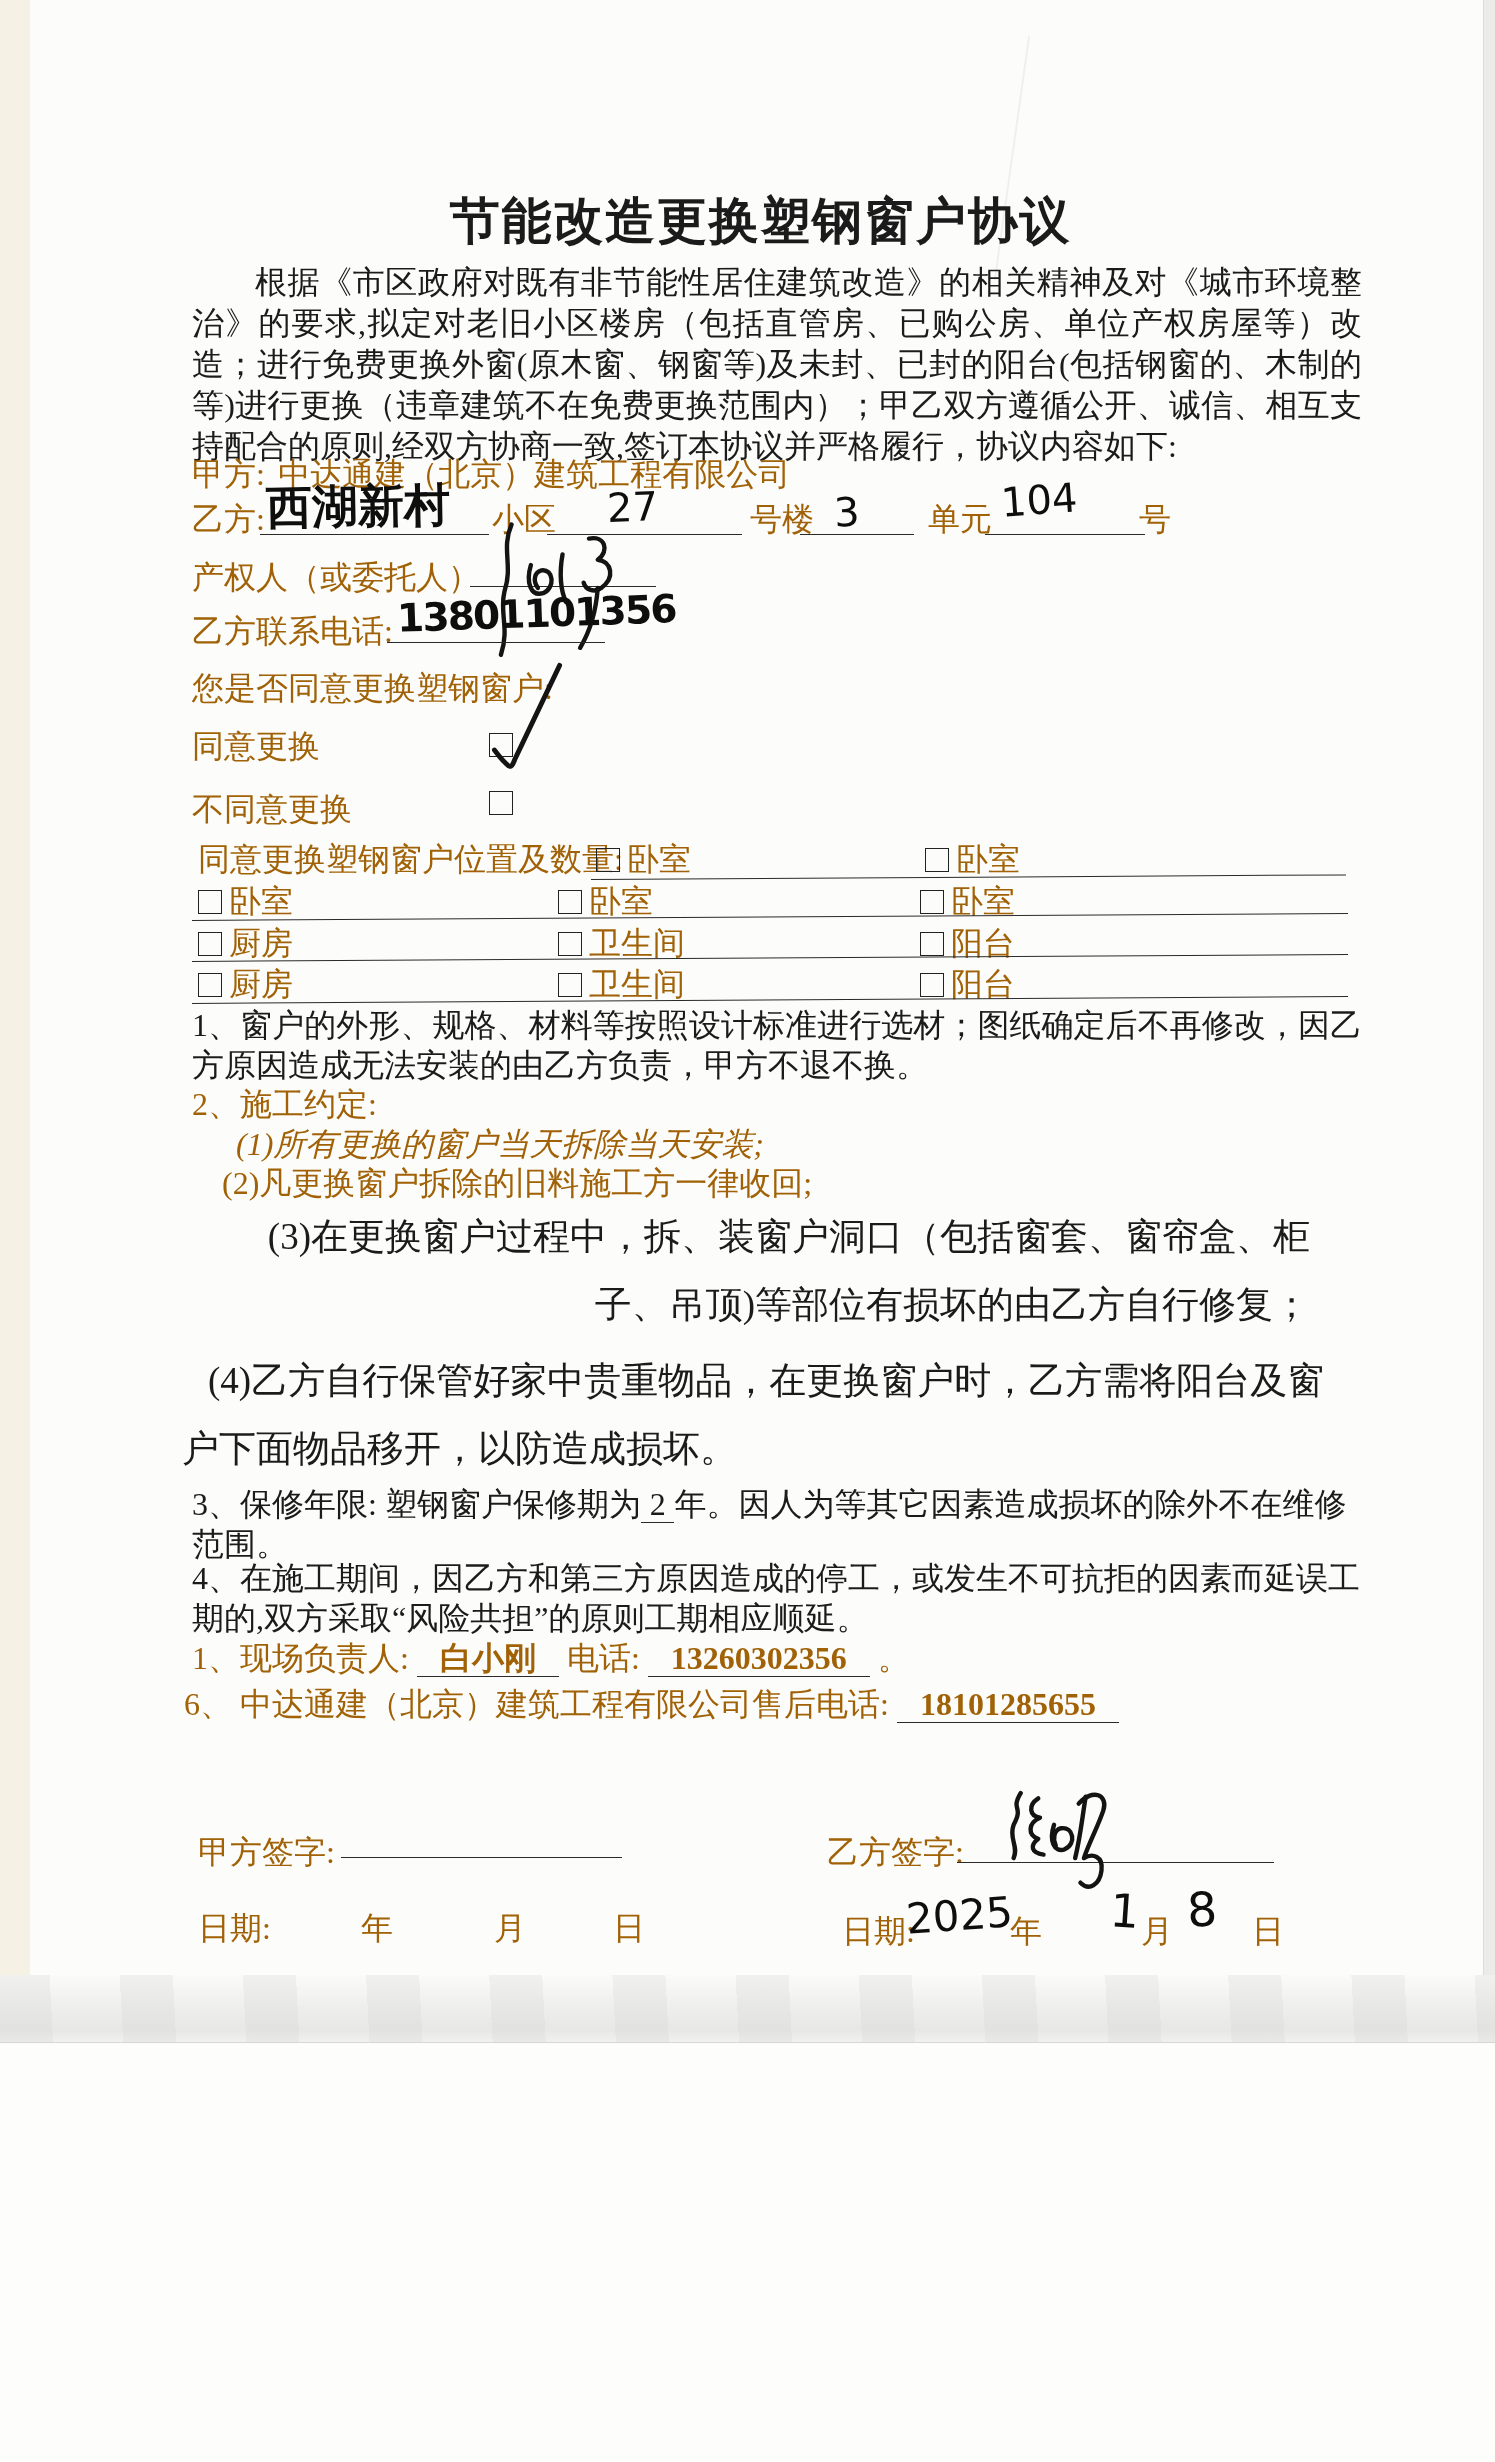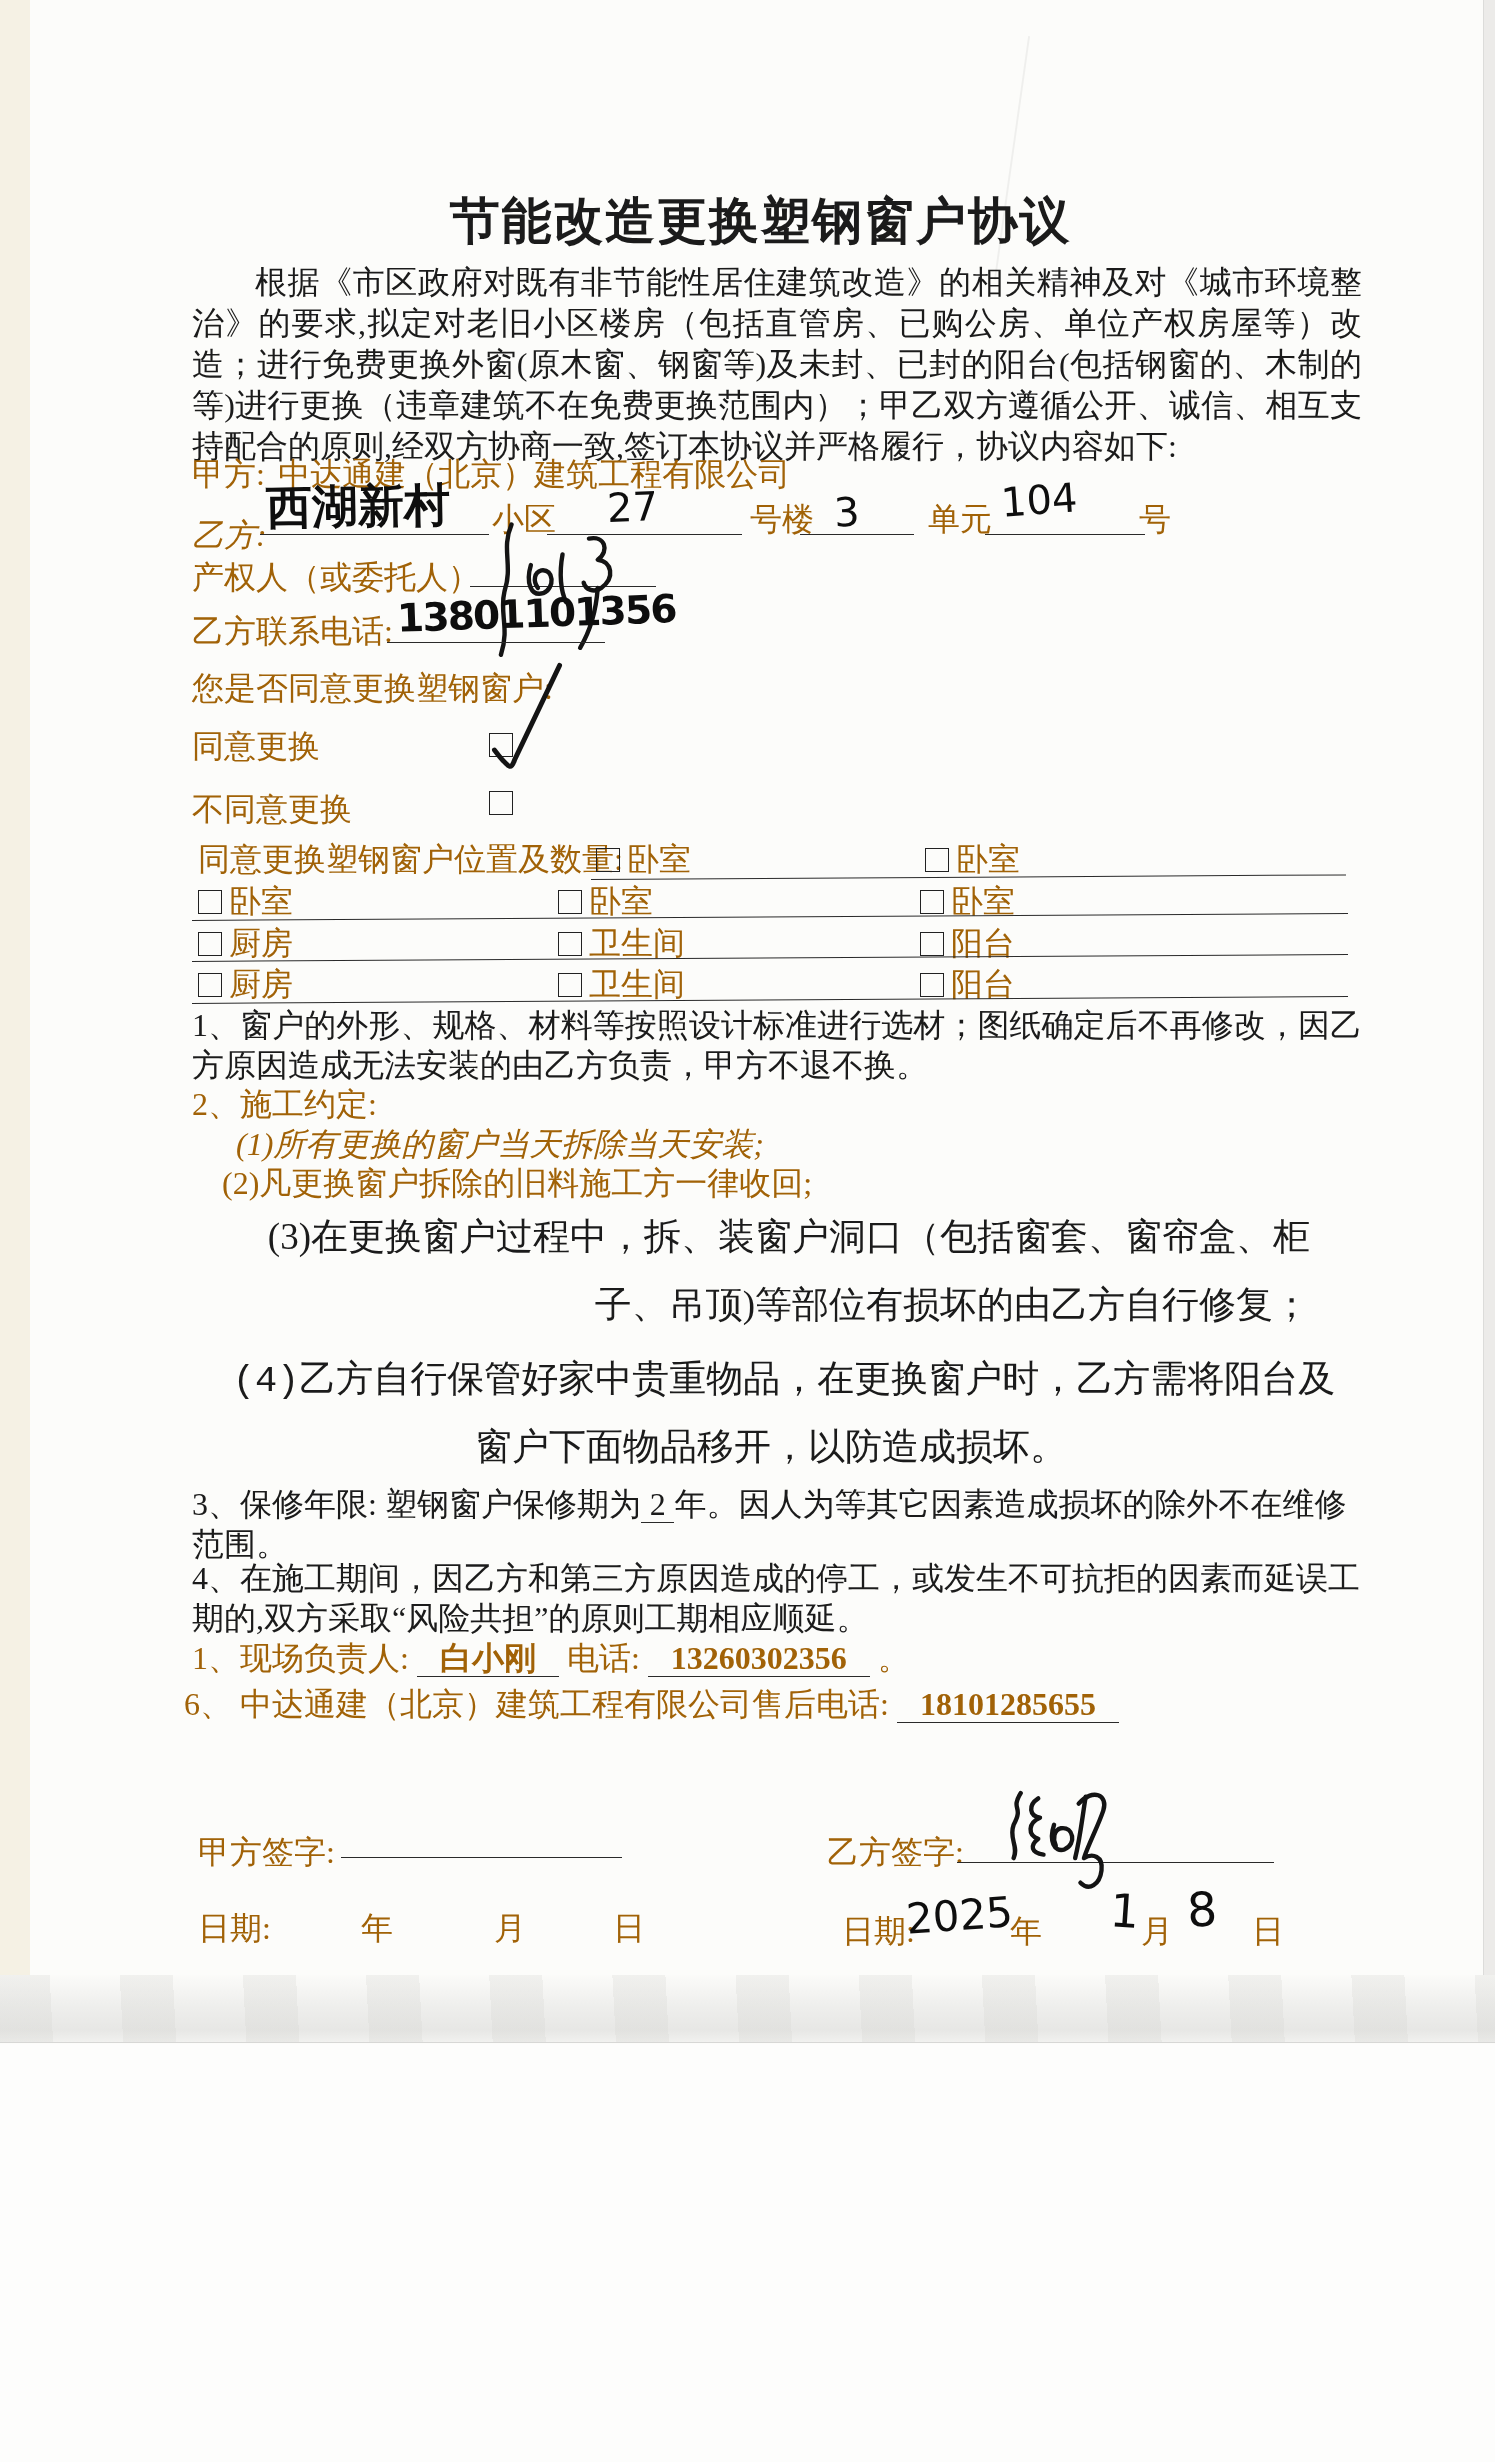--- a/index.html
+++ b/index.html
@@ -39,21 +39,21 @@
 
   <div class="title">节能改造更换塑钢窗户协议</div>
 
   <div class="para" style="left:192px;top:262px;width:1170px;text-indent:63px;">根据《市区政府对既有非节能性居住建筑改造》的相关精神及对《城市环境整治》的要求,拟定对老旧小区楼房（包括直管房、已购公房、单位产权房屋等）改造；进行免费更换外窗(原木窗、钢窗等)及未封、已封的阳台(包括钢窗的、木制的等)进行更换（违章建筑不在免费更换范围内）；甲乙双方遵循公开、诚信、相互支持配合的原则,经双方协商一致,签订本协议并严格履行，协议内容如下:</div>
 
   <div class="t" style="left:192px;top:453px;">
     <span class="lbl">甲方:</span>
     <span>中达通建（北京）建筑工程有限公司</span>
   </div>
 
-  <div class="t" style="left:192px;top:514px;font-style:italic;">乙方:</div>
+  <div class="t" style="left:192px;top:498px;">乙方:</div>
   <div class="hand" style="left:266px;top:476px;font-size:46px;font-weight:bold;transform:rotate(-1deg);">西湖新村</div>
   <div class="t" style="left:492px;top:498px;">小区</div>
   <div class="hand" style="left:607px;top:484px;font-size:40px;transform:rotate(-2deg);">27</div>
   <div class="t" style="left:750px;top:498px;">号楼</div>
   <div class="hand" style="left:834px;top:489px;font-size:40px;transform:rotate(-3deg);">3</div>
   <div class="t" style="left:928px;top:498px;">单元</div>
   <div class="hand" style="left:1001px;top:477px;font-size:40px;transform:rotate(-4deg);">104</div>
   <div class="t" style="left:1139px;top:498px;">号</div>
   <div class="ul" style="left:260px;top:534px;width:229px;"></div>
   <div class="ul" style="left:547px;top:534px;width:195px;"></div>
@@ -124,21 +124,21 @@
   <div class="t" style="left:920px;top:963px;">
     <span class="cbx"></span><span>阳台</span>
   </div>
   <div class="ul tilt" style="left:192px;top:1003px;width:1156px;"></div>
 
   <div class="para" style="left:192px;top:1005px;width:1170px;line-height:40px;">1、窗户的外形、规格、材料等按照设计标准进行选材；图纸确定后不再修改，因乙方原因造成无法安装的由乙方负责，甲方不退不换。</div>
   <div class="t" style="left:192px;top:1083px;">2、施工约定:</div>
   <div class="t" style="left:236px;top:1123px;font-style:italic;">(1)所有更换的窗户当天拆除当天安装;</div>
   <div class="t" style="left:222px;top:1162px;">(2)凡更换窗户拆除的旧料施工方一律收回;</div>
   <div class="para big" style="left:195px;top:1203px;width:1115px;text-indent:26px;text-align:right;">(3)在更换窗户过程中，拆、装窗户洞口（包括窗套、窗帘盒、柜子、吊顶)等部位有损坏的由乙方自行修复；</div>
-  <div class="para big" style="left:195px;top:1347px;width:1152px;text-indent:26px;text-align:center;font-family:Liberation Mono, monospace;">(4)乙方自行保管好家中贵重物品，在更换窗户时，乙方需将阳台及窗户下面物品移开，以防造成损坏。</div>
+  <div class="para big" style="left:182px;top:1347px;width:1152px;text-indent:26px;text-align:left;">(4)乙方自行保管好家中贵重物品，在更换窗户时，乙方需将阳台及窗户下面物品移开，以防造成损坏。</div>
 
   <div class="para" style="left:192px;top:1484px;width:1170px;line-height:40px;text-align:left;"><span>3、保修年限: 塑钢窗户保修期为</span><span class="ulv" style="padding:0 8.8px;font-weight:normal;">2</span><span>年。因人为等其它因素造成损坏的除外不在维修范围。</span></div>
 
   <div class="para" style="left:192px;top:1558px;width:1170px;line-height:40px;text-align:left;">4、在施工期间，因乙方和第三方原因造成的停工，或发生不可抗拒的因素而延误工期的,双方采取“风险共担”的原则工期相应顺延。</div>
 
   <div class="t" style="left:192px;top:1637px;">
     <span>1、现场负责人:</span>
     <span class="ulv">白小刚</span>
     <span>电话:</span>
     <span class="ulv">13260302356</span>

